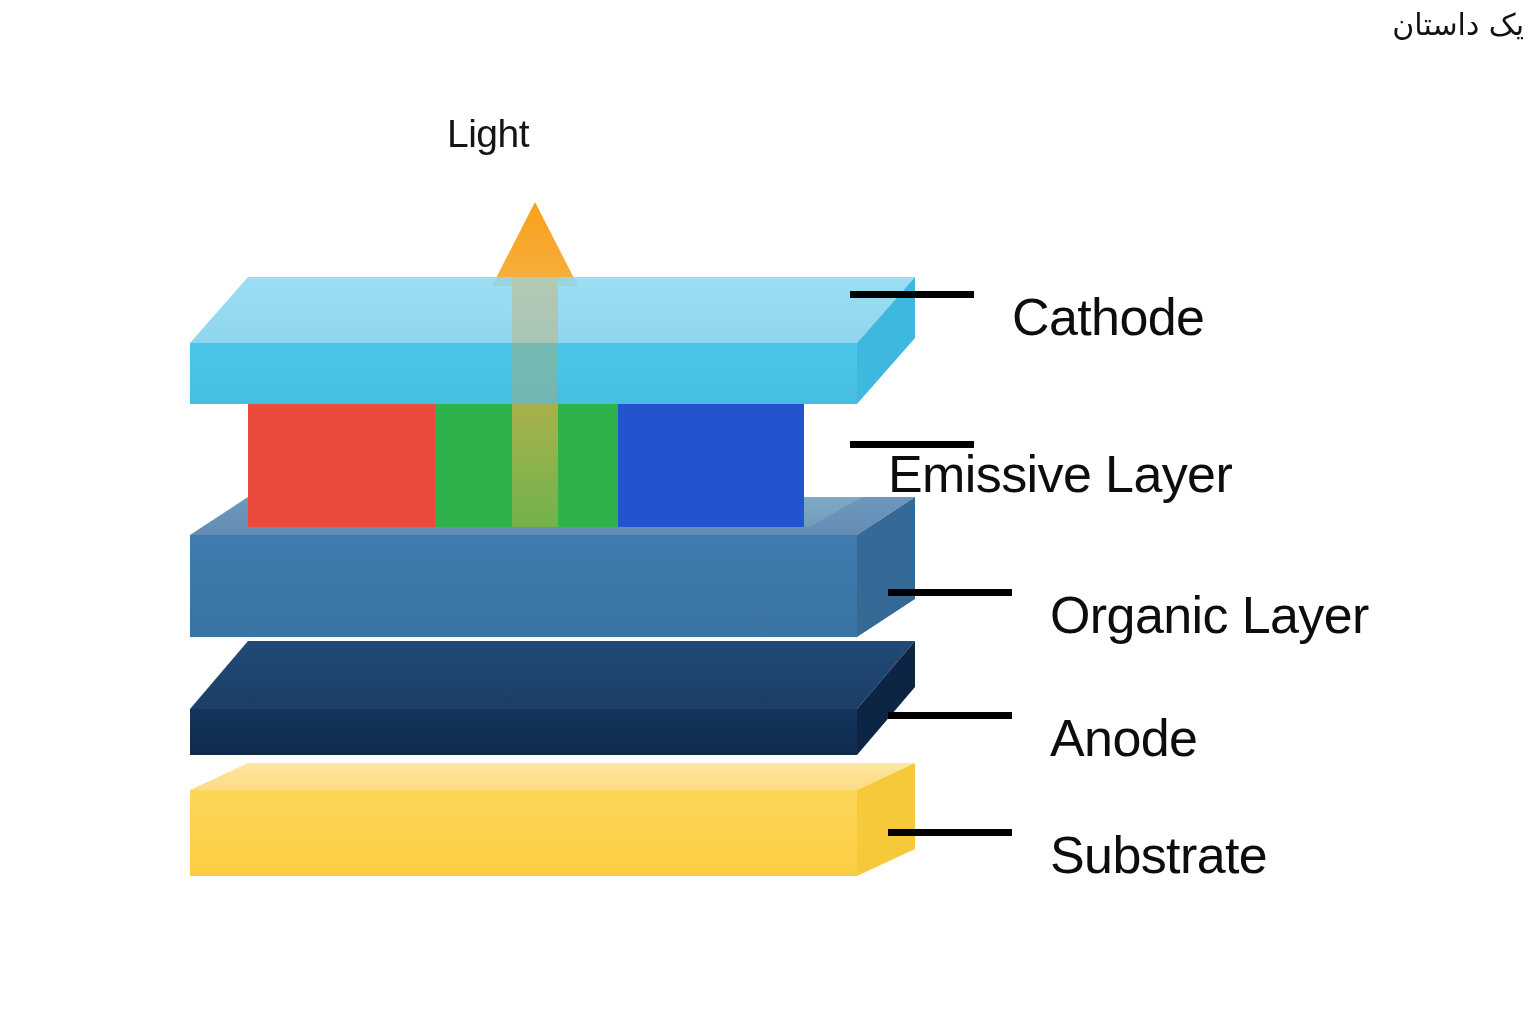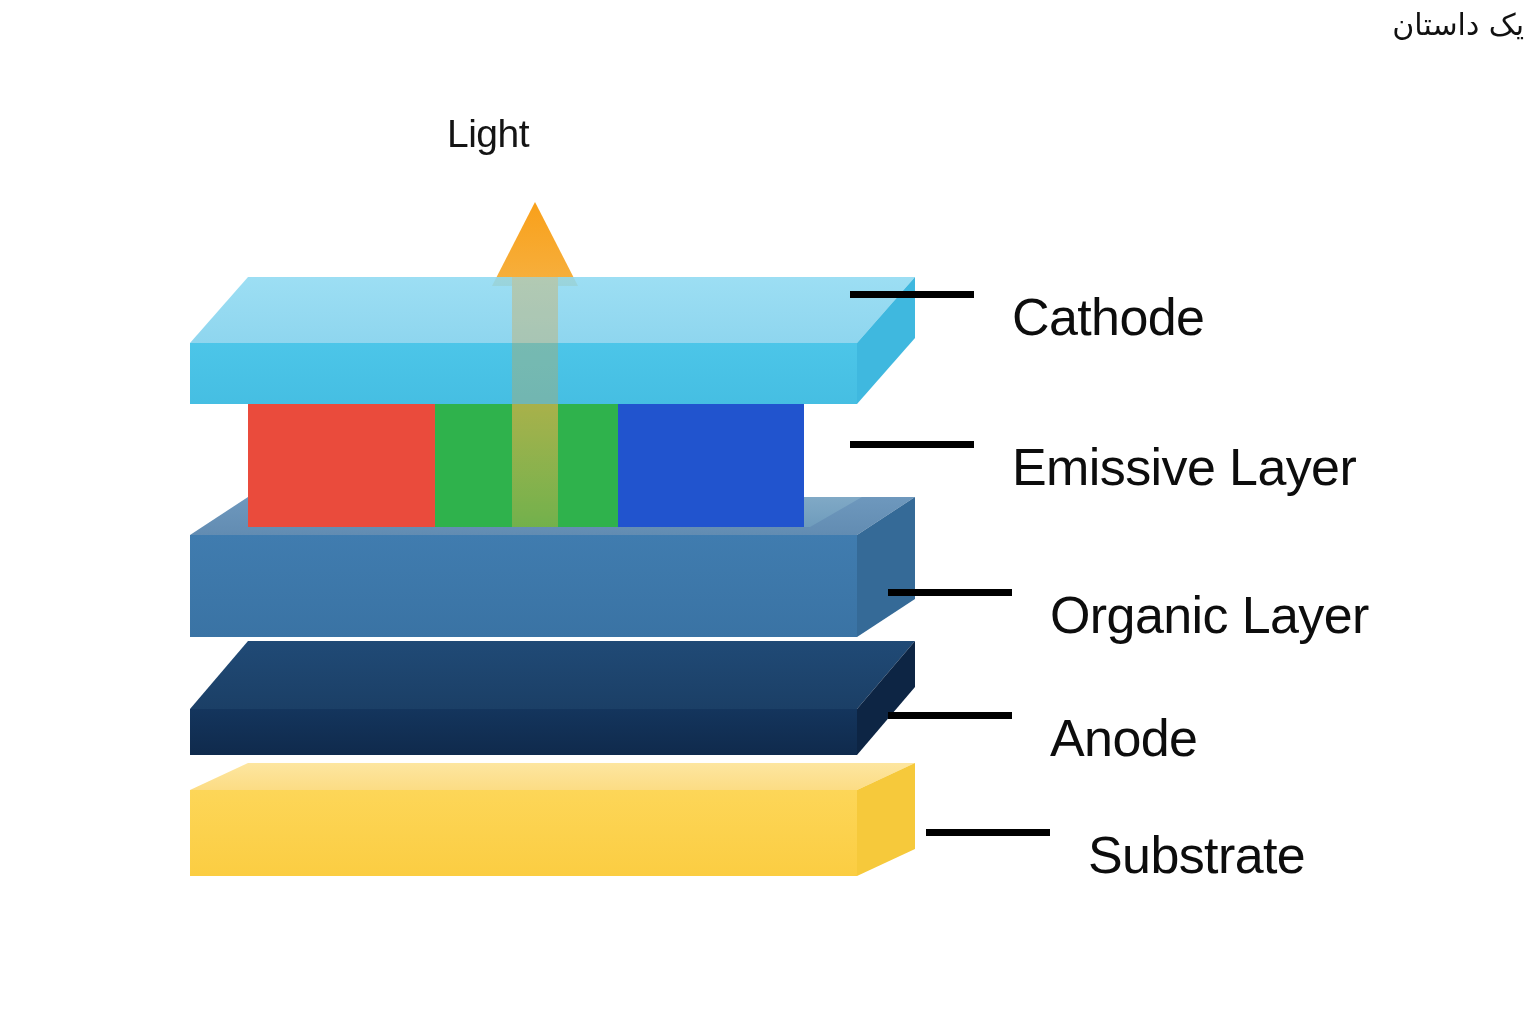--- a/index.html
+++ b/index.html
@@ -180,33 +180,33 @@
     </g>
 
     <rect x="512" y="277" width="46" height="250" fill="#F2A93C" opacity="0.26"></rect>
   </svg>
 
   <div class="callout" style="left:850px; top:291px;">
     <span class="callout-line"></span>
     <span class="callout-text">Cathode</span>
   </div>
 
-  <div class="callout" style="left:850px; top:441px;">
+  <div class="callout" style="left:850px; top:441px;flex-direction:column;">
     <span class="callout-line"></span>
     <span class="callout-text">Emissive Layer</span>
   </div>
 
   <div class="callout" style="left:888px; top:589px;">
     <span class="callout-line"></span>
     <span class="callout-text">Organic Layer</span>
   </div>
 
   <div class="callout" style="left:888px; top:712px;">
     <span class="callout-line"></span>
     <span class="callout-text">Anode</span>
   </div>
 
-  <div class="callout" style="left:926px; top:829px;">
+  <div class="callout" style="left:888px; top:829px;">
     <span class="callout-line"></span>
     <span class="callout-text">Substrate</span>
   </div>
 
 </div>
 
 </body></html>

